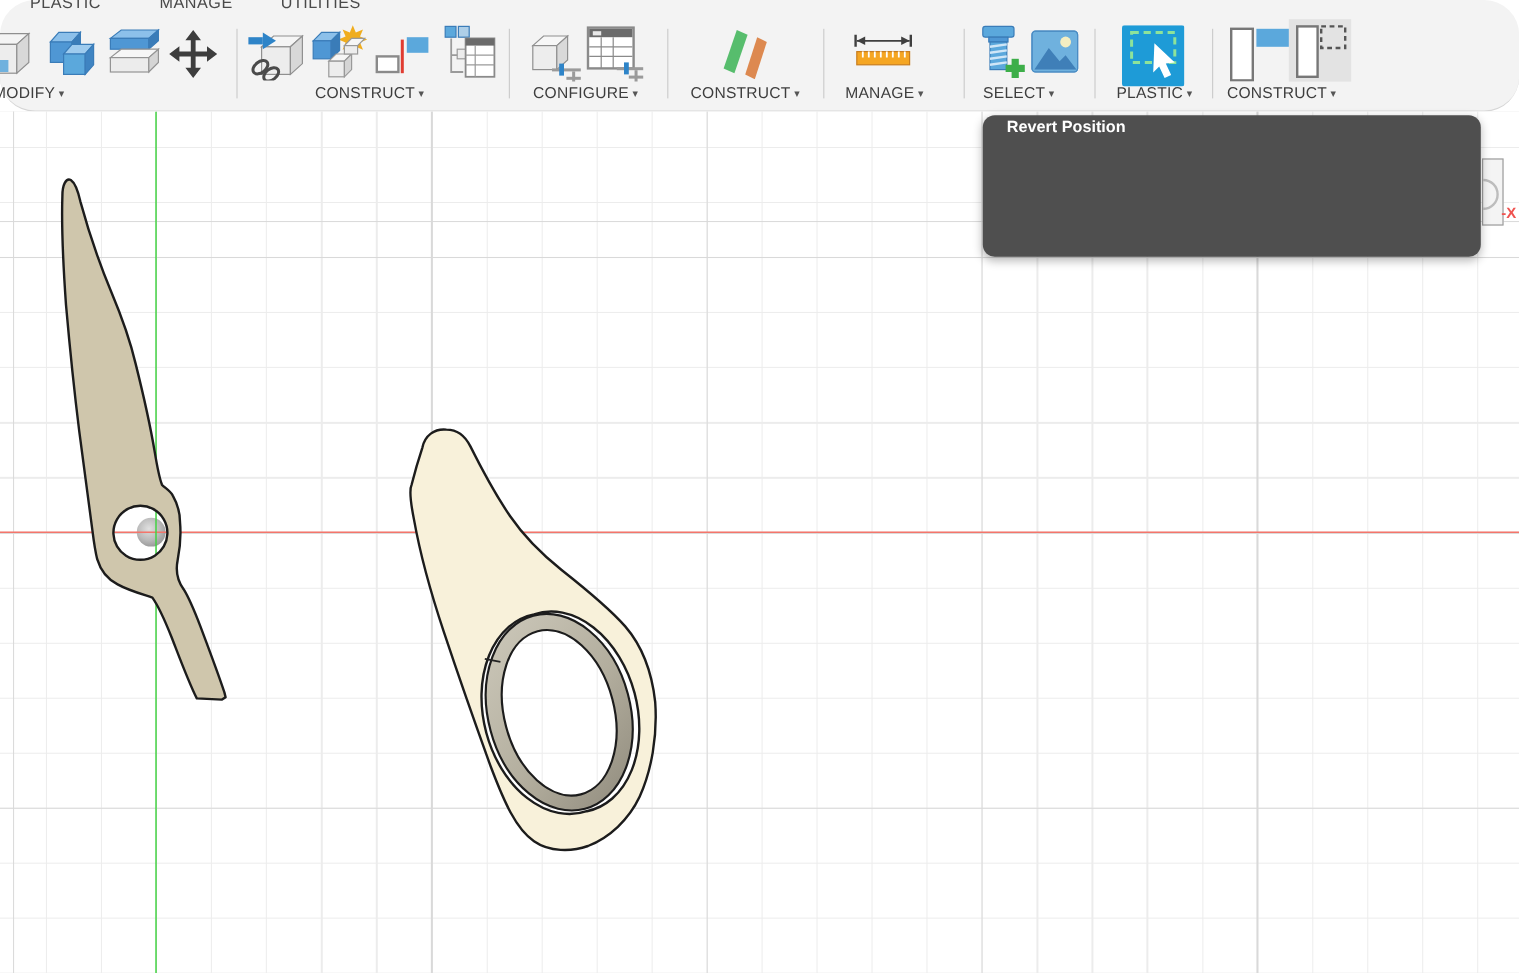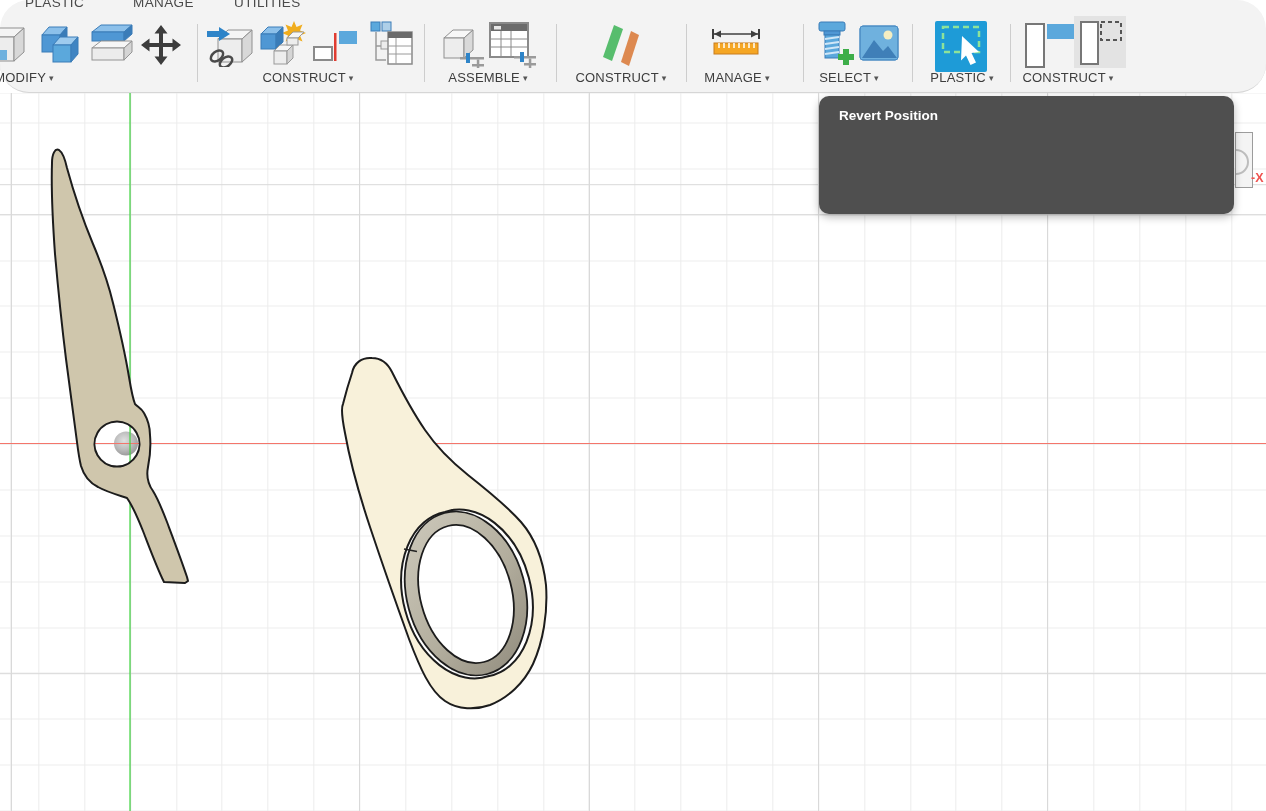--- a/index.html
+++ b/index.html
@@ -34,21 +34,21 @@
       repeating-linear-gradient(to right, var(--grid-major,#d9d9d9) 0 1px, transparent 1px 229.33px),
       repeating-linear-gradient(to bottom, var(--grid-major,#d9d9d9) 0 1px, transparent 1px 229.33px),
       repeating-linear-gradient(to right, var(--grid-minor,#ececec) 0 1px, transparent 1px 45.87px),
       repeating-linear-gradient(to bottom, var(--grid-minor,#ececec) 0 1px, transparent 1px 45.87px);
     background-position:130px 0, 0 121.2px, 38.3px 0, 0 29.5px;
   }
   .canvas svg{position:absolute;left:0;top:0;}
   
   .tooltip{
     position:absolute;left:819px;top:96px;width:415px;height:118px;
-    box-sizing:border-box;padding:12px 20px;border-radius:10px;
+    box-sizing:border-box;padding:2px 20px;border-radius:10px;
     background:var(--tooltip-bg,#4f4f4f);color:#ffffff;z-index:20;
     box-shadow:0 3px 8px rgba(0,0,0,.28);
   }
   .tooltip .tt-title{font-size:13.5px;font-weight:700;}
   .tooltip .tt-body{font-size:13.5px;font-weight:600;line-height:20px;margin-top:10px;width:370px;}
   
   .viewcube-frag{
     position:absolute;left:1235px;top:132px;width:16px;height:54px;
     background:#f4f4f4;border:1px solid #9c9c9c;z-index:10;overflow:hidden;
   }
@@ -259,21 +259,21 @@
   </span>
   <span class="icon-btn hoverbg" style="left:1074px;top:16px;width:52px;height:52px">
     <svg width="52" height="52">
       <rect x="7" y="6" width="17" height="42" fill="#ffffff" stroke="#777777" stroke-width="2"></rect>
       <rect x="27" y="6" width="20" height="18" fill="none" stroke="#555555" stroke-width="2" stroke-dasharray="4 3"></rect>
     </svg>
   </span>
 
   <span class="group-label" style="left:24px"><span>MODIFY</span><span class="caret">▾</span></span>
   <span class="group-label" style="left:308px"><span>CONSTRUCT</span><span class="caret">▾</span></span>
-  <span class="group-label" style="left:488px"><span>ASSEMBLE</span><span class="caret">▾</span></span>
+  <span class="group-label" style="left:488px"><span>CONFIGURE</span><span class="caret">▾</span></span>
   <span class="group-label" style="left:621px"><span>CONSTRUCT</span><span class="caret">▾</span></span>
   <span class="group-label" style="left:737px"><span>MANAGE</span><span class="caret">▾</span></span>
   <span class="group-label" style="left:849px"><span>SELECT</span><span class="caret">▾</span></span>
   <span class="group-label" style="left:962px"><span>PLASTIC</span><span class="caret">▾</span></span>
   <span class="group-label" style="left:1068px"><span>CONSTRUCT</span><span class="caret">▾</span></span>
 </div>
 
 <div class="canvas">
   <svg width="1266" height="718" viewBox="0 93 1266 718">
     <defs>

